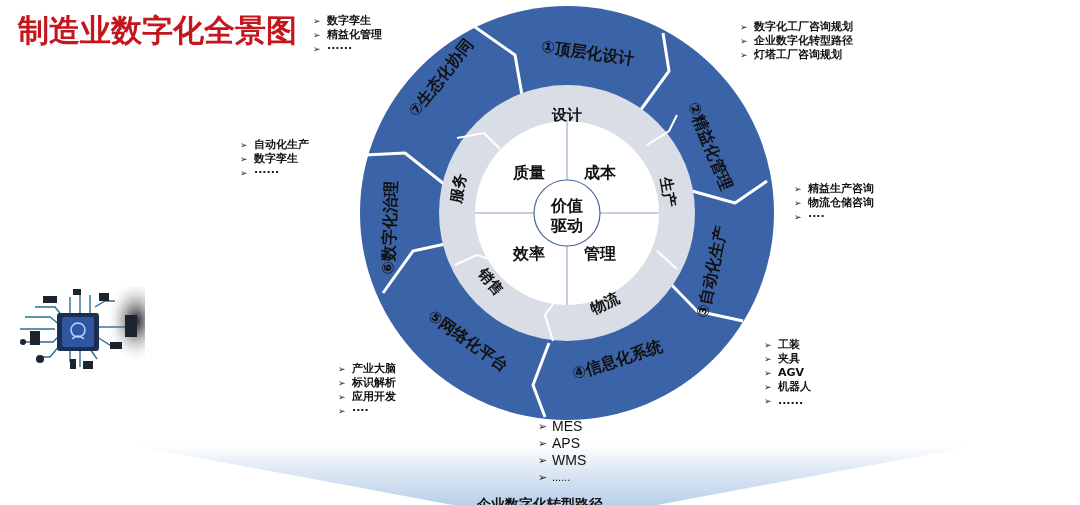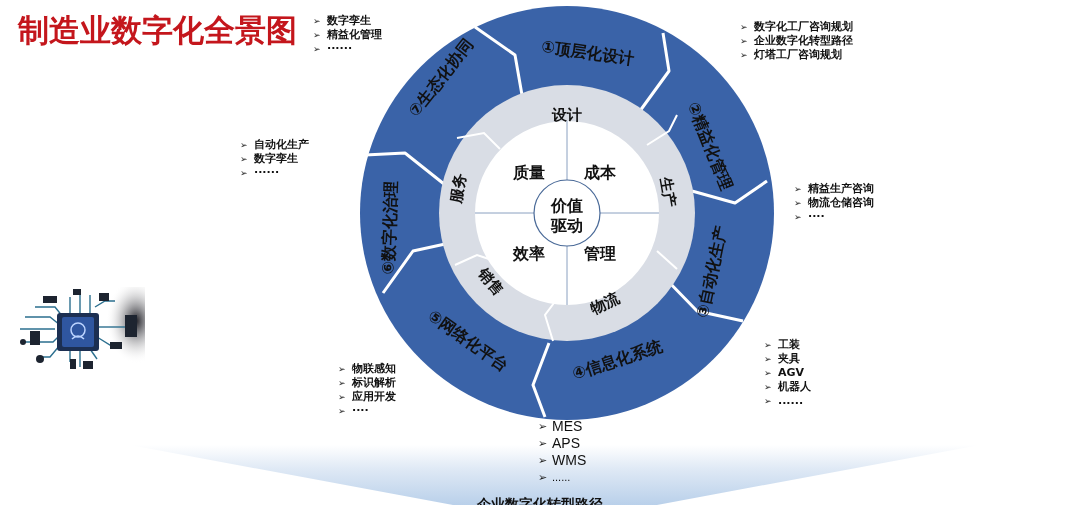--- a/index.html
+++ b/index.html
@@ -119,21 +119,21 @@
     </li>
   <li>
       <span class="arrow">➢</span>
       <span>......</span>
     </li>
 </ul>
 
 <ul class="bullets" style="left:338px; top:362px;">
   <li>
       <span class="arrow">➢</span>
-      <span>物联感知</span>
+      <span>产业大脑</span>
     </li>
   <li>
       <span class="arrow">➢</span>
       <span>标识解析</span>
     </li>
   <li>
       <span class="arrow">➢</span>
       <span>应用开发</span>
     </li>
   <li>

